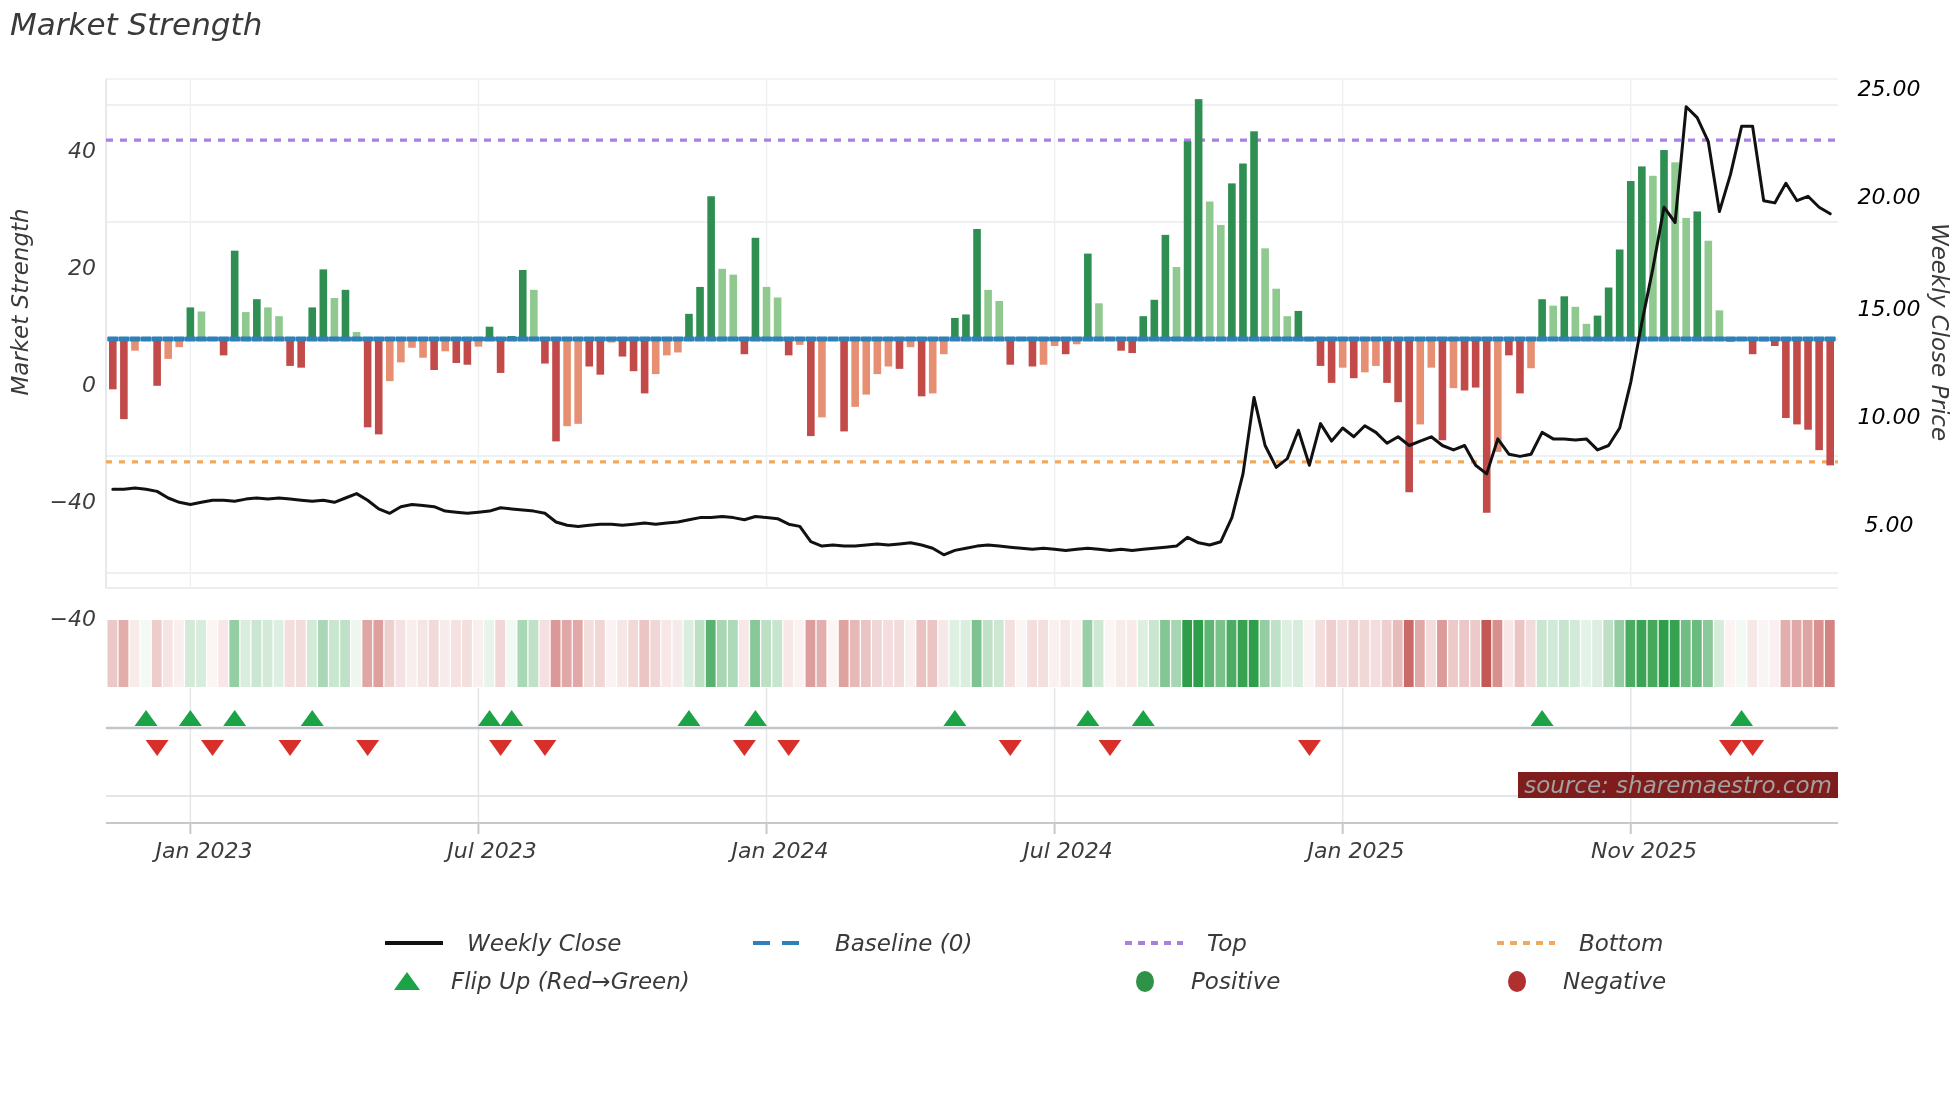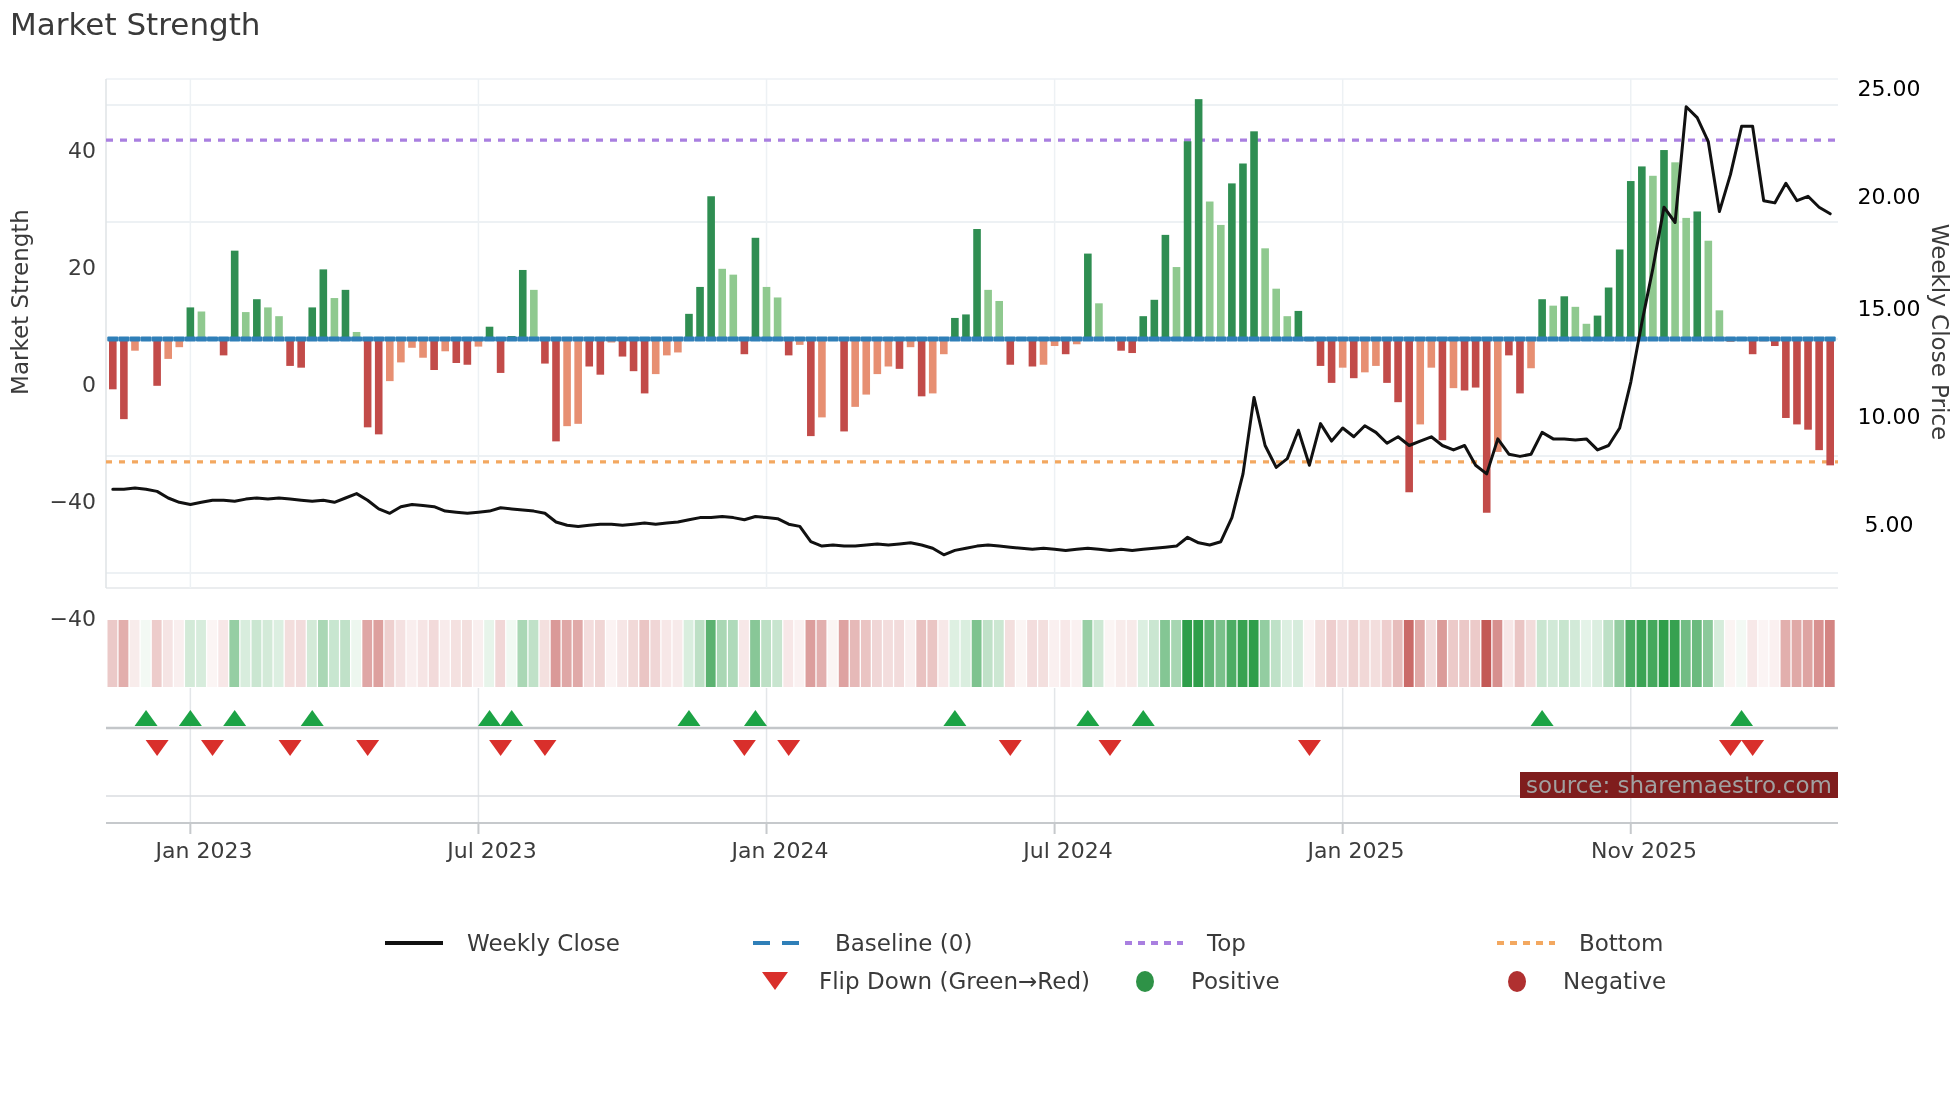--- a/index.html
+++ b/index.html
@@ -1,17 +1,17 @@
 <!DOCTYPE html>
 <html><head>
 <meta charset="utf-8">
 <style>
   html,body{margin:0;padding:0;background:#fff;}
   .fig{position:relative;width:1960px;height:1102px;background:#ffffff;
-       font-family:"DejaVu Sans","Liberation Sans",sans-serif;color:#3a3a3a;overflow:hidden;}
+       font-family:"DejaVu Sans","Liberation Sans",sans-serif;color:#3a3a3a;overflow:hidden;font-style:italic;}
   .title{position:absolute;left:10px;top:6px;font-size:31px;color:#3a3a3a;}
   .ytick{position:absolute;left:28px;width:68px;text-align:right;font-size:22px;color:#3c3c3c;margin-top:44px;}
   .rtick{position:absolute;left:1849px;width:80px;text-align:center;font-size:22px;color:#000000;}
   .xtick{position:absolute;top:838px;font-size:22px;color:#3c3c3c;transform:translateX(-50%);white-space:nowrap;margin-left:14px;}
   .ylab{position:absolute;left:-75px;top:289px;width:190px;text-align:center;font-size:23px;transform:rotate(-90deg);}
   .rlab{position:absolute;left:1820px;top:319px;width:240px;text-align:center;font-size:23px;transform:rotate(90deg);}
   .src{position:absolute;top:772px;right:122px;font-size:23px;color:#a1a1a1;background:#7f1d1d;padding:0 6px;}
   svg{position:absolute;left:0;top:0;}
   .li{position:absolute;height:34px;display:flex;align-items:center;font-size:23px;color:#3a3a3a;gap:8px;}
   .sw{display:inline-block;width:58px;margin-right:16px;position:relative;flex:none;}
@@ -612,23 +612,23 @@
   </div>
   <div class="li" style="left:1125px;top:926px">
     <span class="sw sw-dotp"></span>
     <span>Top</span>
   </div>
   <div class="li" style="left:1497px;top:926px">
     <span class="sw sw-doto"></span>
     <span>Bottom</span>
   </div>
 
-  <div class="li" style="left:753px;top:964px">
-    <span class="sw-trid"></span>
-    <span>Flip Down (Green→Red)</span>
+  <div class="li" style="left:385px;top:964px">
+    <span class="sw-triu"></span>
+    <span>Flip Up (Red→Green)</span>
   </div>
   <div class="li" style="left:1125px;top:964px">
     <span class="sw-dotg"></span>
     <span>Positive</span>
   </div>
   <div class="li" style="left:1497px;top:964px">
     <span class="sw-dotr"></span>
     <span>Negative</span>
   </div>
 

